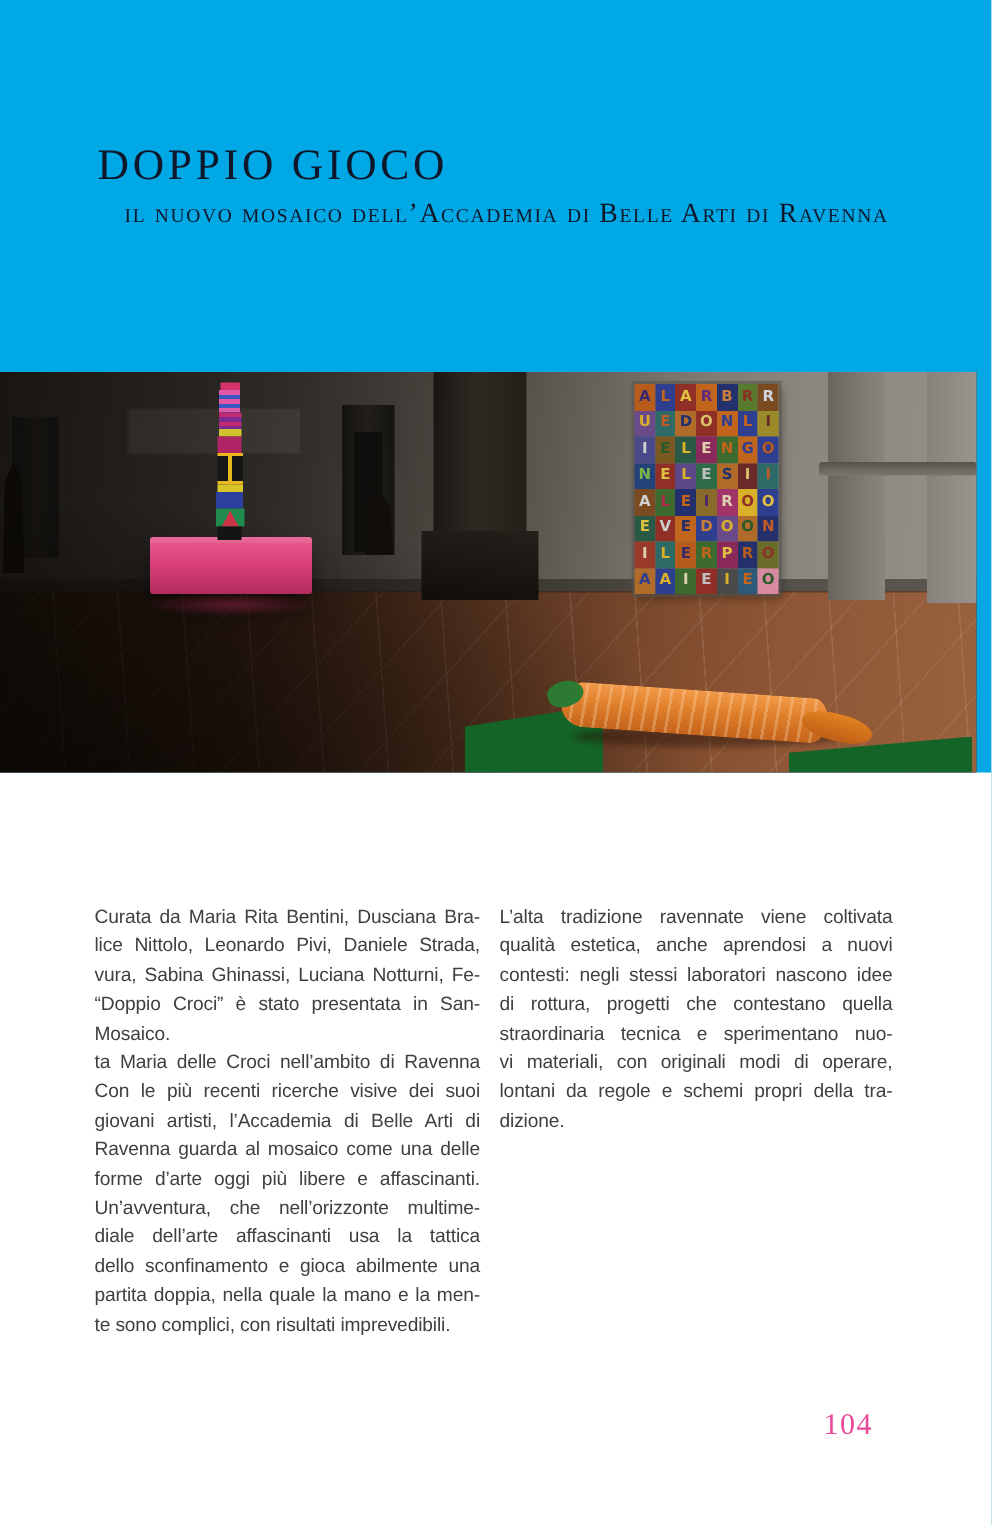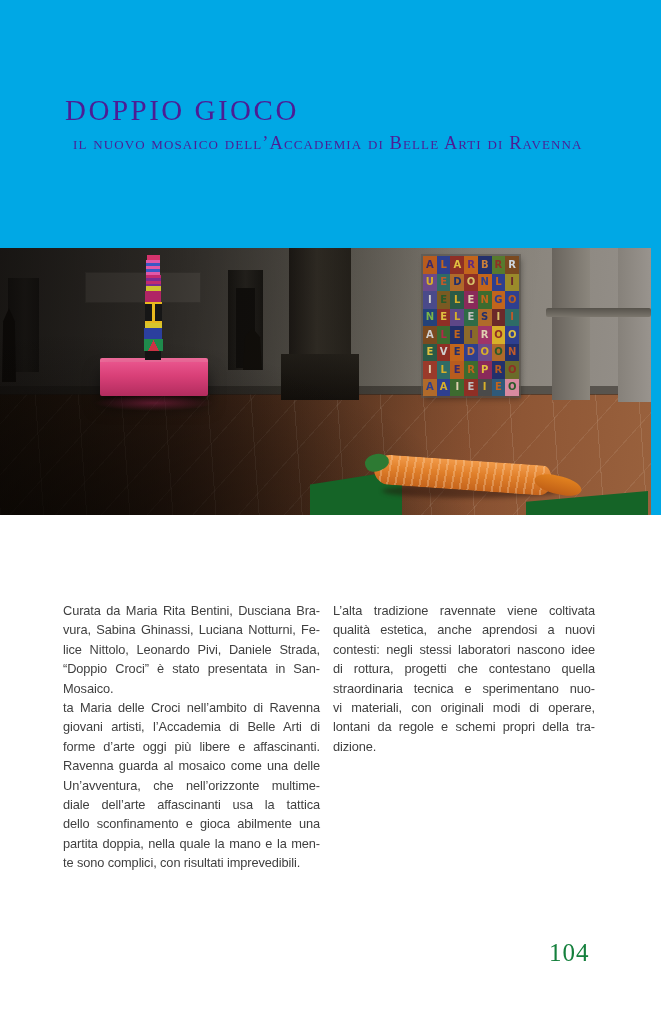--- a/index.html
+++ b/index.html
@@ -6,27 +6,27 @@
   .page {
     position:relative; width:661px; height:1024px; margin:0 auto;
     background:#ffffff; overflow:hidden;
     font-family:"Liberation Sans", sans-serif;
   }
   
   .cyan-block {
     position:absolute; left:0; top:0; width:661px; height:515px;
     background:#00a8e5;
   }
-  .header-text { position:absolute; left:65px; top:94px; color:#4c1d95; }
+  .header-text { position:absolute; left:65px; top:94px; color:#0f172a; }
   .title {
     margin:0; font-family:"Liberation Serif", serif; font-weight:400;
     font-size:29px; line-height:32px; letter-spacing:2.5px;
   }
   .subtitle {
-    margin:6px 0 0 8px; font-family:"Liberation Serif", serif; font-weight:400;
+    margin:6px 0 0 18px; font-family:"Liberation Serif", serif; font-weight:400;
     font-variant:small-caps; font-size:18.5px; line-height:22px; letter-spacing:1.1px;
   }
   
   .photo {
     position:absolute; left:0; top:248px; width:651px; height:267px;
     overflow:hidden; background:#3a362f;
   }
   .photo * { position:absolute; }
   .wall { left:0; top:0; width:100%; height:146px;
     background:linear-gradient(94deg,#45413b 0%,#55514a 30%,#6b675e 52%,#868178 72%,#95908a 100%); }
@@ -96,21 +96,21 @@
     background:#2d7a33; border-radius:45% 60% 50% 50%; transform:rotate(-18deg); }
   
   .content { position:absolute; left:63px; top:601px; width:532px; display:flex; gap:13px;
     color:#3f3f3f; font-size:12.8px; line-height:19.4px; letter-spacing:-0.1px; }
   .text-col { width:257px; }
   .text-col.second { width:262px; }
   .line { text-align:justify; text-align-last:justify; }
   .line.last { text-align-last:left; }
   
   .page-num { position:absolute; left:549px; top:939px;
-    font-family:"Liberation Serif", serif; font-size:25px; letter-spacing:1px; color:#15803d; }
+    font-family:"Liberation Serif", serif; font-size:20px; letter-spacing:1px; color:#ec4899; }
 </style>
 </head>
 <body>
 
 <div class="page">
 
   <div class="cyan-block">
     <div class="header-text">
       <h1 class="title">DOPPIO GIOCO</h1>
       <h2 class="subtitle">il nuovo mosaico dell’Accademia di Belle Arti di Ravenna</h2>
@@ -211,28 +211,29 @@
     <div class="mat-right"></div>
     <div class="carrot-shadow"></div>
     <div class="carrot-body"></div>
     <div class="carrot-tip"></div>
     <div class="carrot-stem"></div>
   </div>
 
   <div class="content">
     <div class="text-col">
         <div class="line">Curata da Maria Rita Bentini, Dusciana Bra-</div>
+        <div class="line">lice Nittolo, Leonardo Pivi, Daniele Strada,</div>
         <div class="line">vura, Sabina Ghinassi, Luciana Notturni, Fe-</div>
-        <div class="line">lice Nittolo, Leonardo Pivi, Daniele Strada,</div>
         <div class="line">“Doppio Croci” è stato presentata in San-</div>
         <div class="line last">Mosaico.</div>
         <div class="line">ta Maria delle Croci nell’ambito di Ravenna</div>
+        <div class="line">Con le più recenti ricerche visive dei suoi</div>
         <div class="line">giovani artisti, l’Accademia di Belle Arti di</div>
+        <div class="line">Ravenna guarda al mosaico come una delle</div>
         <div class="line">forme d’arte oggi più libere e affascinanti.</div>
-        <div class="line">Ravenna guarda al mosaico come una delle</div>
         <div class="line">Un’avventura, che nell’orizzonte multime-</div>
         <div class="line">diale dell’arte affascinanti usa la tattica</div>
         <div class="line">dello sconfinamento e gioca abilmente una</div>
         <div class="line">partita doppia, nella quale la mano e la men-</div>
         <div class="line last">te sono complici, con risultati imprevedibili.</div>
       </div>
     <div class="text-col second">
         <div class="line">L’alta tradizione ravennate viene coltivata</div>
         <div class="line">qualità estetica, anche aprendosi a nuovi</div>
         <div class="line">contesti: negli stessi laboratori nascono idee</div>

